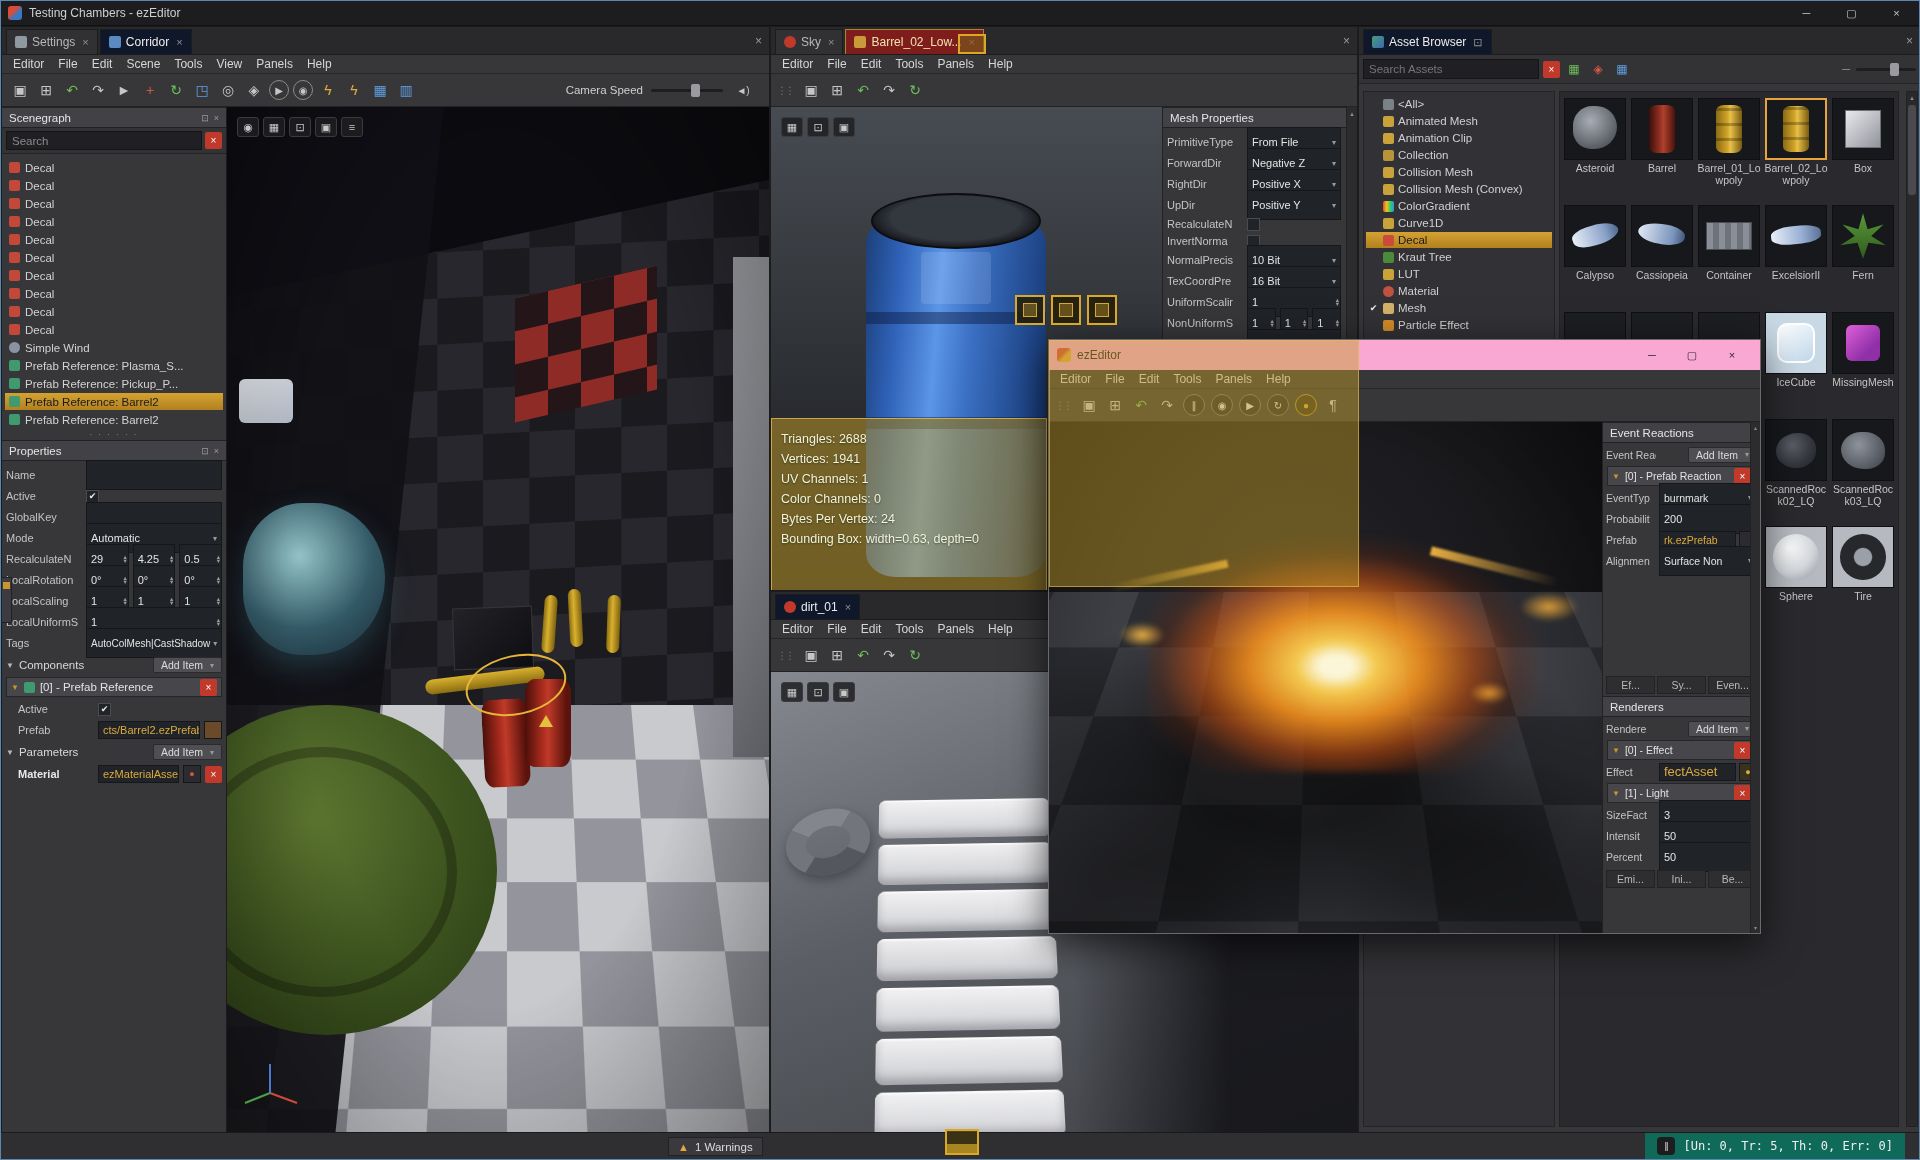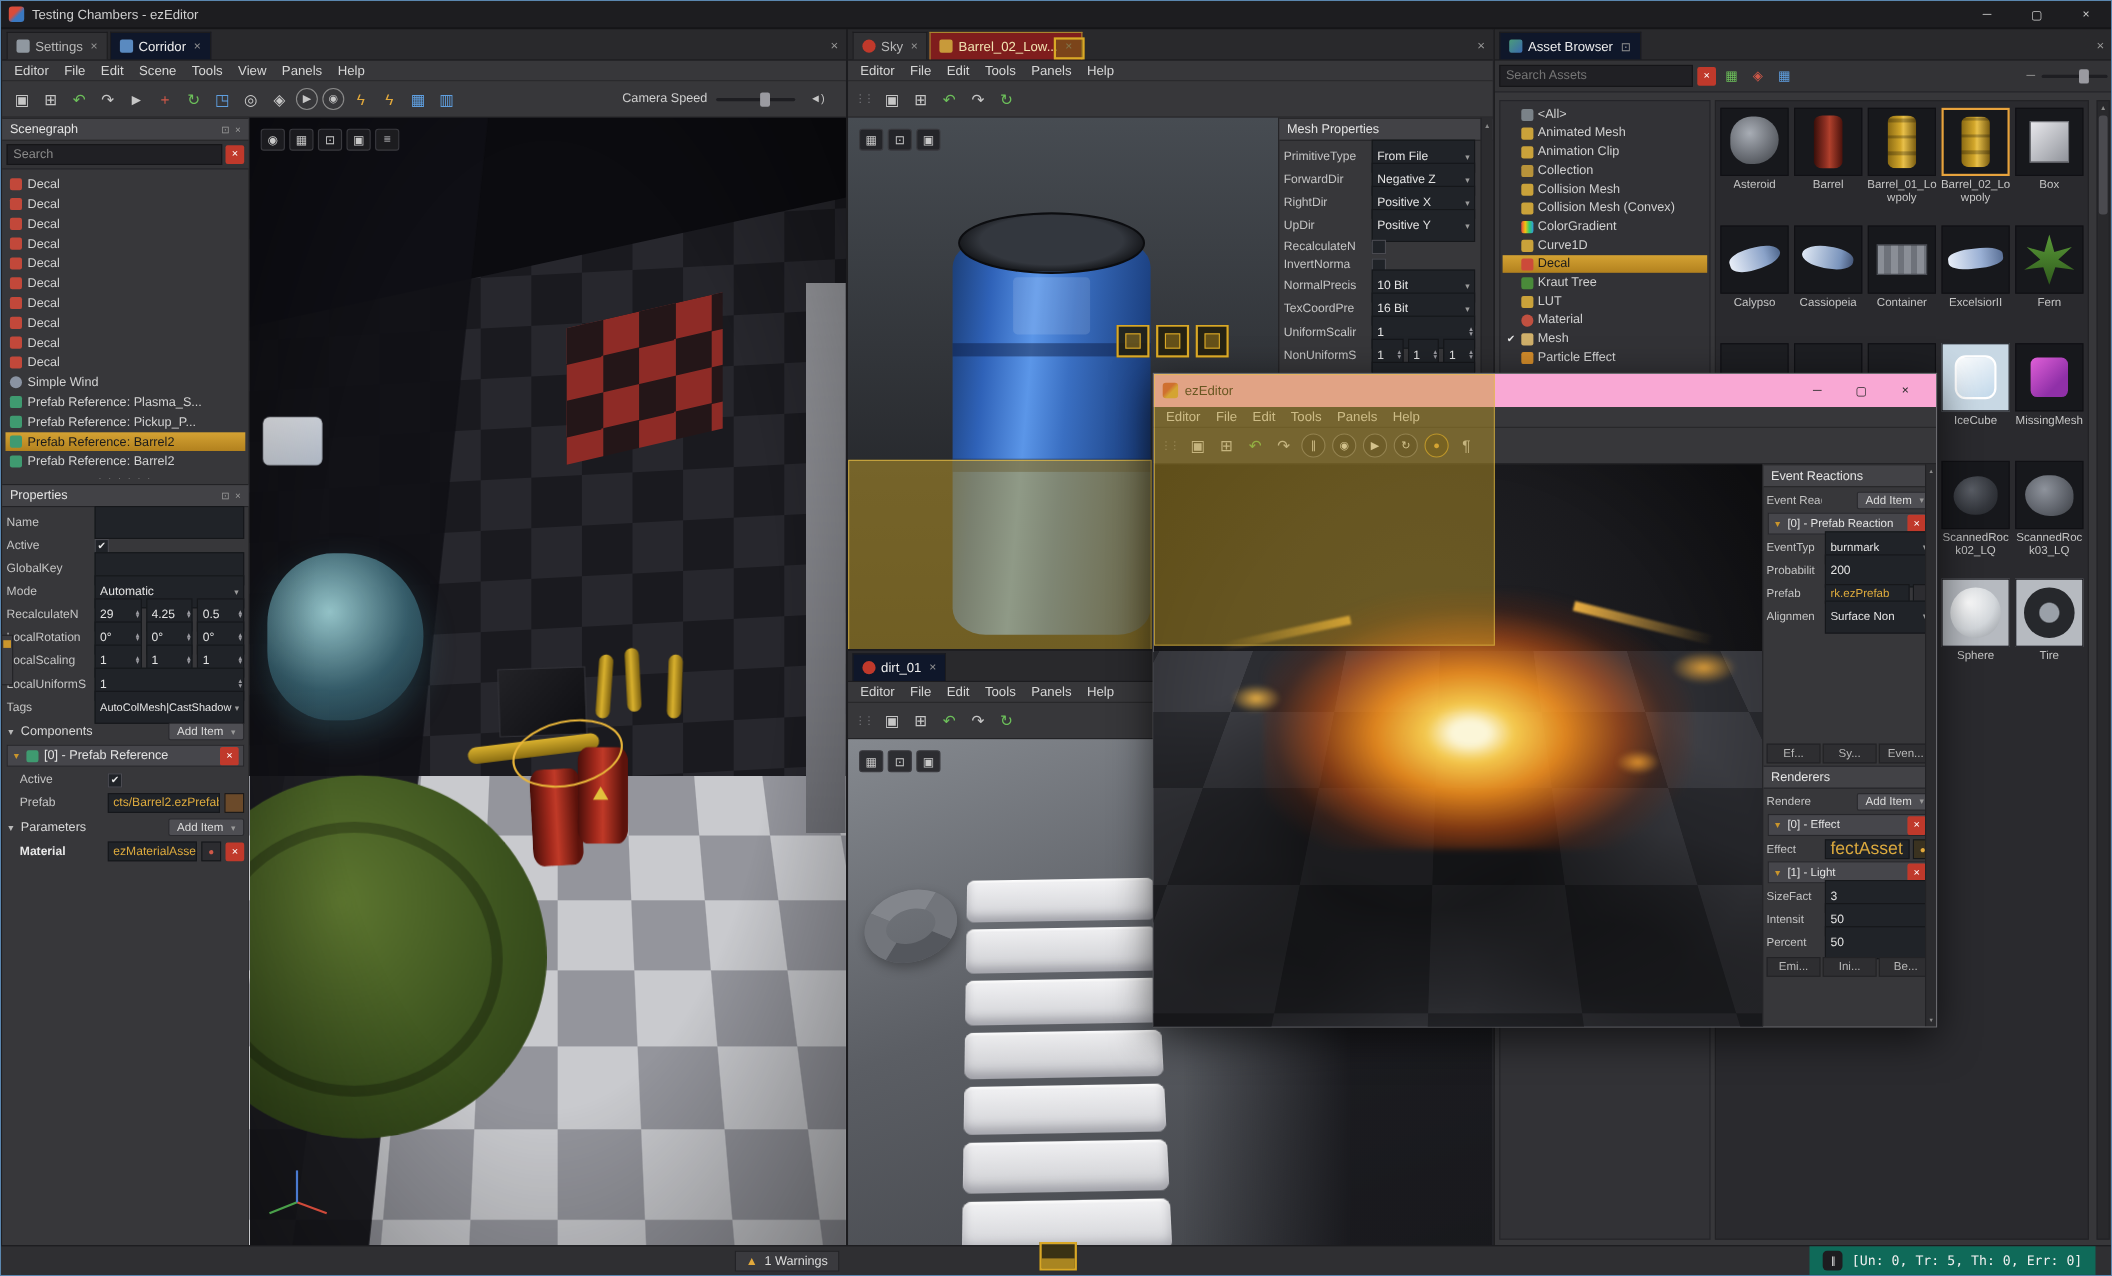--- a/index.html
+++ b/index.html
@@ -531,20 +531,29 @@
       <div class="art" style="left:95px;top:205px;width:180px;height:12px;background:rgba(10,25,60,.45)"></div>
       <div class="art" style="left:95px;top:310px;width:180px;height:12px;background:rgba(10,25,60,.45)"></div>
       <div class="art" style="left:150px;top:145px;width:70px;height:52px;border-radius:4px;background:rgba(255,255,255,.12)"></div>
       <div class="vbtns">
 
       <span class="vbtn">▦</span>
           <span class="vbtn">⊡</span>
           <span class="vbtn">▣</span>
         </div>
       <div class="dock-overlay" style="left:0;top:311px;width:276px;height:174px"></div>
+      <div class="stats" style="top:322px">
+
+      <div>Triangles: 2688</div>
+          <div>Vertices: 1941</div>
+          <div>UV Channels: 1</div>
+          <div>Color Channels: 0</div>
+          <div>Bytes Per Vertex: 24</div>
+          <div>Bounding Box: width=0.63, depth=0</div>
+        </div>
     </div>
 
     <div style="position:absolute;left:391px;top:80px;right:0;bottom:0;background:#37373a;border-left:1px solid #222225">
       <div class="sect-head">
           <span>Mesh Properties</span>
         </div>
       <div class="props" style="padding-right:12px">
         <div class="prow">
             <span class="plabel">PrimitiveType</span>
             <div class="dd flex1">
@@ -1034,21 +1043,21 @@
           </button>
         </div>
       <div class="comp-head" style="font-size:10.5px">
         <span class="tri gold">▼</span>
         <span>[0] - Effect</span>
         <span class="spacerfill"></span>
         <span class="xbtn">×</span>
         </div>
       <div class="frow">
           <span class="flabel">Effect</span>
-        <div class="goldbox" style="font-size:16px">fectAsset</div>
+        <div class="goldbox" style="font-size:13px">fectAsset</div>
         <span class="mini-btn mb-gold">●</span>
         </div>
       <div class="comp-head" style="font-size:10.5px">
         <span class="tri gold">▼</span>
         <span>[1] - Light</span>
         <span class="spacerfill"></span>
         <span class="xbtn">×</span>
         </div>
       <div class="frow">
           <span class="flabel">SizeFact</span>

